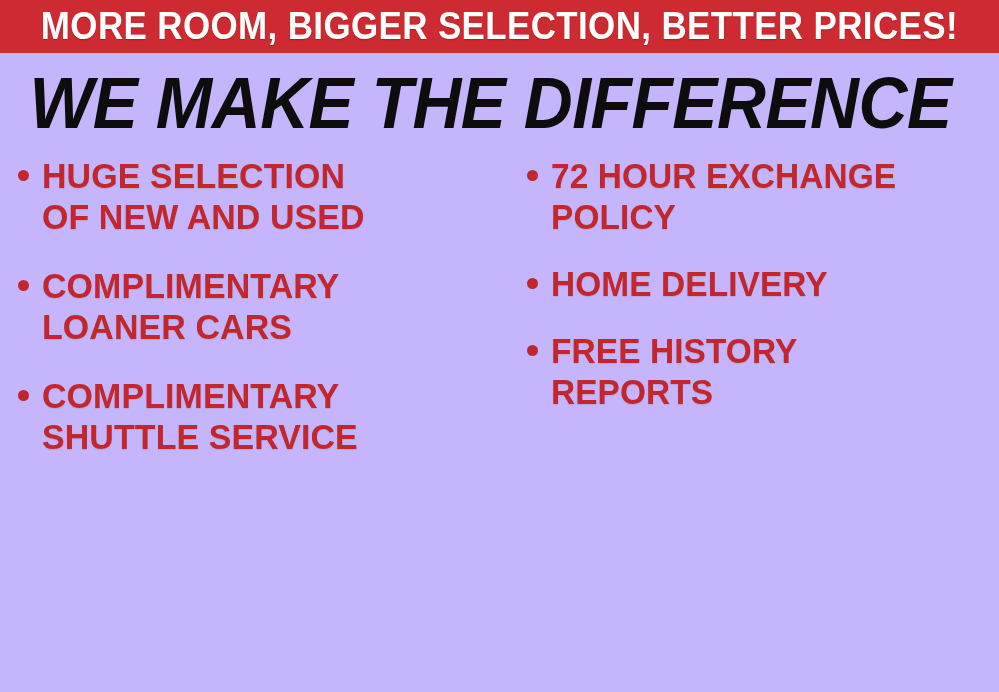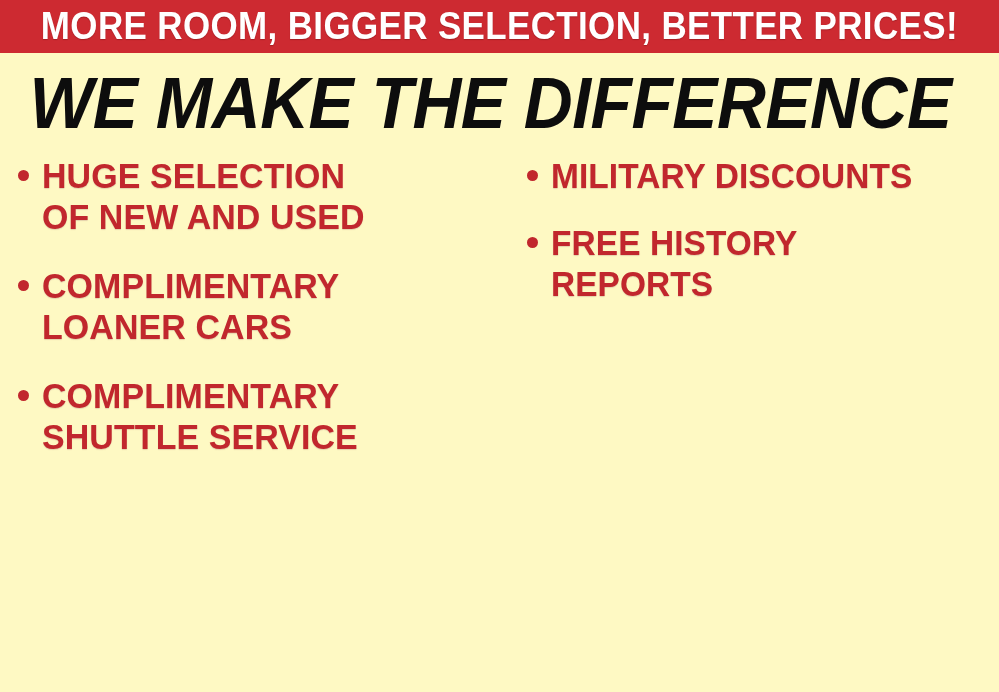--- a/index.html
+++ b/index.html
@@ -12,21 +12,21 @@
     background: #fbfaf8;
     font-family: "Liberation Sans", sans-serif;
     overflow: hidden;
     position: relative;
   }
 
   #poster {
     position: relative;
     width: 999px;
     height: 692px;
-    background: #fef9c3;
+    background: #c4b5fd;
     overflow: hidden;
   }
 
   
   .banner {
     position: absolute;
     left: 0;
     top: 0;
     width: 999px;
     height: 53px;
@@ -168,27 +168,32 @@
       <div class="bullet-item">
         <span class="bullet-dot"></span>
         <span class="bullet-label">COMPLIMENTARY
 SHUTTLE SERVICE</span>
       </div>
 
     </div>
 
     <div class="column right">
 
-
-
-
-      <div class="bullet-item">
-        <span class="bullet-dot"></span>
-        <span class="bullet-label">MILITARY DISCOUNTS</span>
-      </div>
+      <div class="bullet-item">
+        <span class="bullet-dot"></span>
+        <span class="bullet-label">72 HOUR EXCHANGE
+POLICY</span>
+      </div>
+
+      <div class="bullet-item">
+        <span class="bullet-dot"></span>
+        <span class="bullet-label">HOME DELIVERY</span>
+      </div>
+
+
 
 
       <div class="bullet-item">
         <span class="bullet-dot"></span>
         <span class="bullet-label">FREE HISTORY
 REPORTS</span>
       </div>
 
     </div>
 

